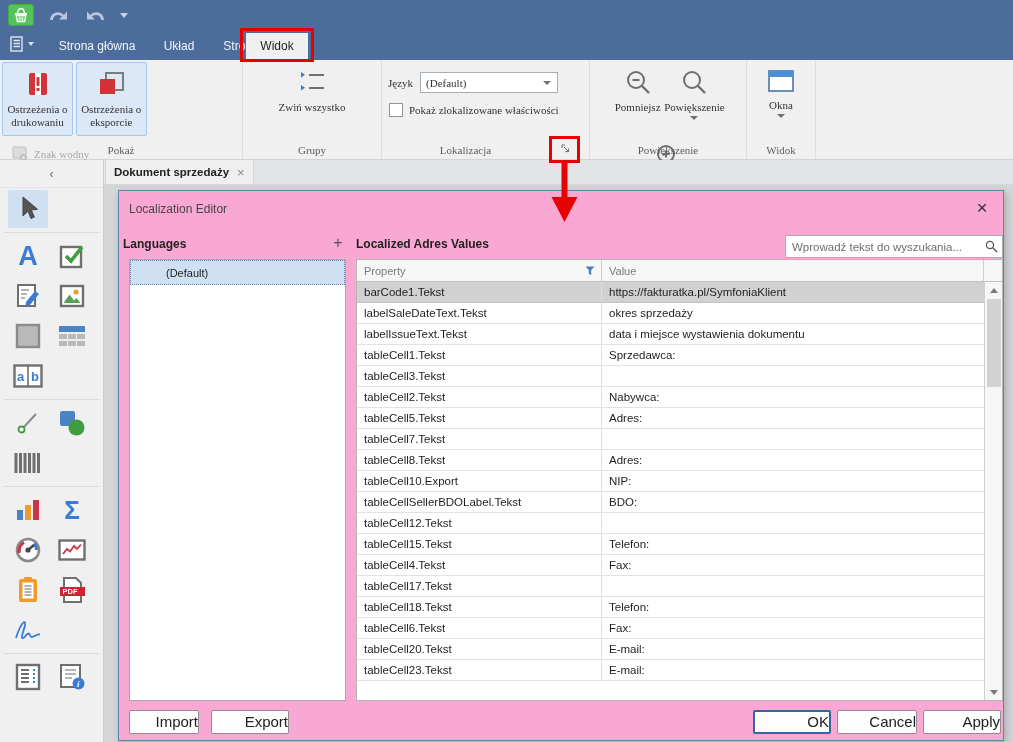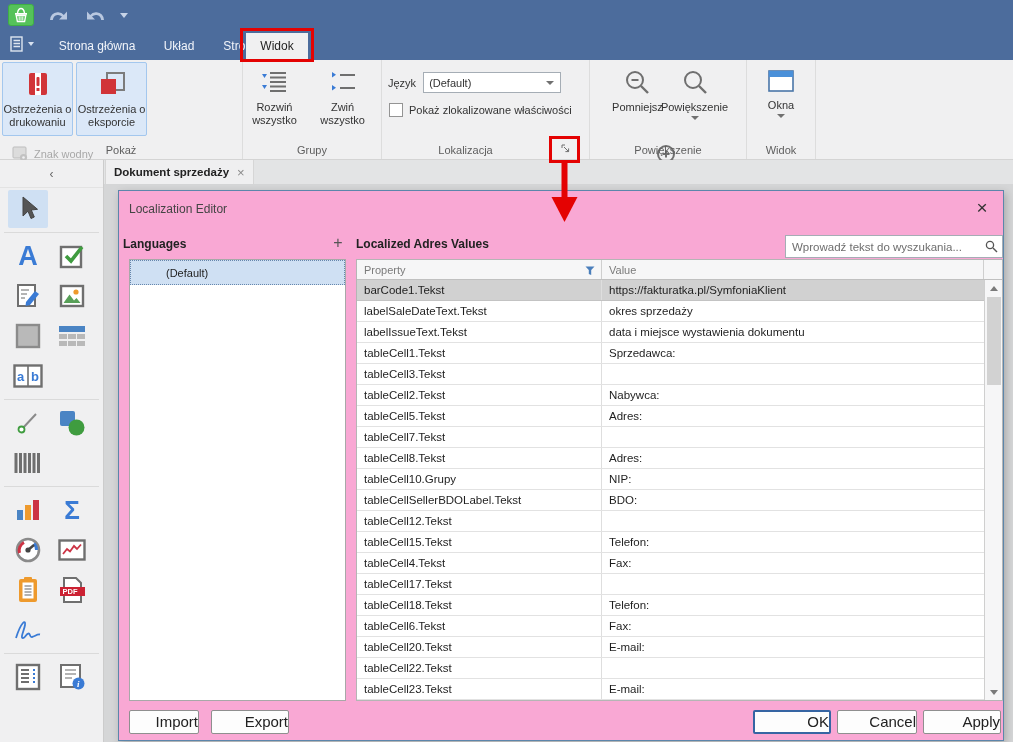--- a/index.html
+++ b/index.html
@@ -15,21 +15,21 @@
 
   
   .tabrow { position:absolute; top:30px; left:0; width:100%; height:30px; background:#4c6c9c; }
   .menu-btn { position:absolute; left:10px; top:6px; display:flex; align-items:center; }
   .menu-caret { margin-left:4px; width:0; height:0; border-left:3.5px solid transparent; border-right:3.5px solid transparent; border-top:4px solid #d7e1f0; }
   .rtab { position:absolute; top:3px; height:27px; line-height:27px; text-align:center; color:#f2f5fa; font-size:12px; }
   .rtab.active { background:#f0f0f1; color:#1e1e1e; }
 
   
   .ribbon { position:absolute; top:60px; left:0; width:100%; height:100px; background:#f0f0f1; border-bottom:1px solid #d4d4d4; display:flex; }
-  .rgroup { position:relative; height:100%; border-right:1px solid #dddddd; padding:2px 2px 18px 2px; }
+  .rgroup { position:relative; height:100%; border-right:1px solid #dddddd; padding:2px 2px 18px 2px;font-family:Liberation Serif, serif; }
   .rgroup-label { position:absolute; bottom:3px; left:0; right:0; text-align:center; color:#5e5e5e; font-size:11px; }
   .bigbtn { display:inline-flex; flex-direction:column; align-items:center; text-align:center; vertical-align:top; padding-top:5px; height:74px; border:1px solid transparent; border-radius:2px; color:#333; }
   .bigbtn .blabel { margin-top:3px; line-height:13px; }
   .bigbtn.toggled { background:#dbe8f8; border-color:#a3c7ee; }
   .smallbtn { display:flex; align-items:center; height:25px; padding:0 6px 0 4px; border:1px solid transparent; border-radius:2px; }
   .smallbtn .slabel { margin-left:5px; }
   .smallbtn.toggled { background:#dbe8f8; border-color:#a3c7ee; }
   .smallbtn.disabled { color:#a8a8a8; }
   .combo { display:inline-flex; align-items:center; width:138px; height:21px; background:#fff; border:1px solid #a5adb5; padding-left:5px; position:relative; }
   .combo-caret { position:absolute; right:6px; width:0; height:0; border-left:4px solid transparent; border-right:4px solid transparent; border-top:4px solid #707070; }
@@ -187,30 +187,20 @@
                 <path d="M1.5 6.5 H16.5 M1.5 11.5 H16.5 M6.5 1.5 V16.5 M11.5 1.5 V16.5" stroke="#5b87b0"></path>
               </svg>
           </span>
           <span class="slabel">Linie siatki</span>
         </div>
       </div>
       <div class="rgroup-label">Pokaż</div>
     </div>
 
     <div class="rgroup" style="width:139px; text-align:center;">
-      <div class="bigbtn" style="width:58px;">
-        <span>
-          <svg width="30" height="30" viewBox="0 0 30 30">
-              <path d="M3 6 l5 0 -2.5 4 z" fill="#3a7bd5"></path>
-              <path d="M3 17 l5 0 -2.5 4 z" fill="#3a7bd5"></path>
-              <path d="M11 5 H27 M11 9.5 H27 M11 14 H27 M11 18.5 H27 M11 23 H27" stroke="#6f6f6f" stroke-width="2"></path>
-            </svg>
-        </span>
-        <span class="blabel">Rozwiń wszystko</span>
-      </div>
       <div class="bigbtn" style="width:72px;">
         <span>
           <svg width="30" height="30" viewBox="0 0 30 30">
               <path d="M4 4 l4 2.8 -4 2.8 z" fill="#3a7bd5"></path>
               <path d="M4 17 l4 2.8 -4 2.8 z" fill="#3a7bd5"></path>
               <path d="M12 7 H27 M12 20 H27" stroke="#6f6f6f" stroke-width="2"></path>
             </svg>
         </span>
         <span class="blabel">Zwiń wszystko</span>
       </div>
@@ -581,21 +571,21 @@
             </div>
             <div class="grid-row">
               <div class="gcell prop">tableCell7.Tekst</div>
               <div class="gcell val"></div>
             </div>
             <div class="grid-row">
               <div class="gcell prop">tableCell8.Tekst</div>
               <div class="gcell val">Adres:</div>
             </div>
             <div class="grid-row">
-              <div class="gcell prop">tableCell10.Grupy</div>
+              <div class="gcell prop">tableCell10.Export</div>
               <div class="gcell val">NIP:</div>
             </div>
             <div class="grid-row">
               <div class="gcell prop">tableCellSellerBDOLabel.Tekst</div>
               <div class="gcell val">BDO:</div>
             </div>
             <div class="grid-row">
               <div class="gcell prop">tableCell12.Tekst</div>
               <div class="gcell val"></div>
             </div>
@@ -615,24 +605,20 @@
               <div class="gcell prop">tableCell18.Tekst</div>
               <div class="gcell val">Telefon:</div>
             </div>
             <div class="grid-row">
               <div class="gcell prop">tableCell6.Tekst</div>
               <div class="gcell val">Fax:</div>
             </div>
             <div class="grid-row">
               <div class="gcell prop">tableCell20.Tekst</div>
               <div class="gcell val">E-mail:</div>
-            </div>
-            <div class="grid-row">
-              <div class="gcell prop">tableCell22.Tekst</div>
-              <div class="gcell val"></div>
             </div>
             <div class="grid-row">
               <div class="gcell prop">tableCell23.Tekst</div>
               <div class="gcell val">E-mail:</div>
             </div>
           </div>
         <div class="sbar">
           <div class="sb-up">
               <span class="tri-up"></span>
             </div>

